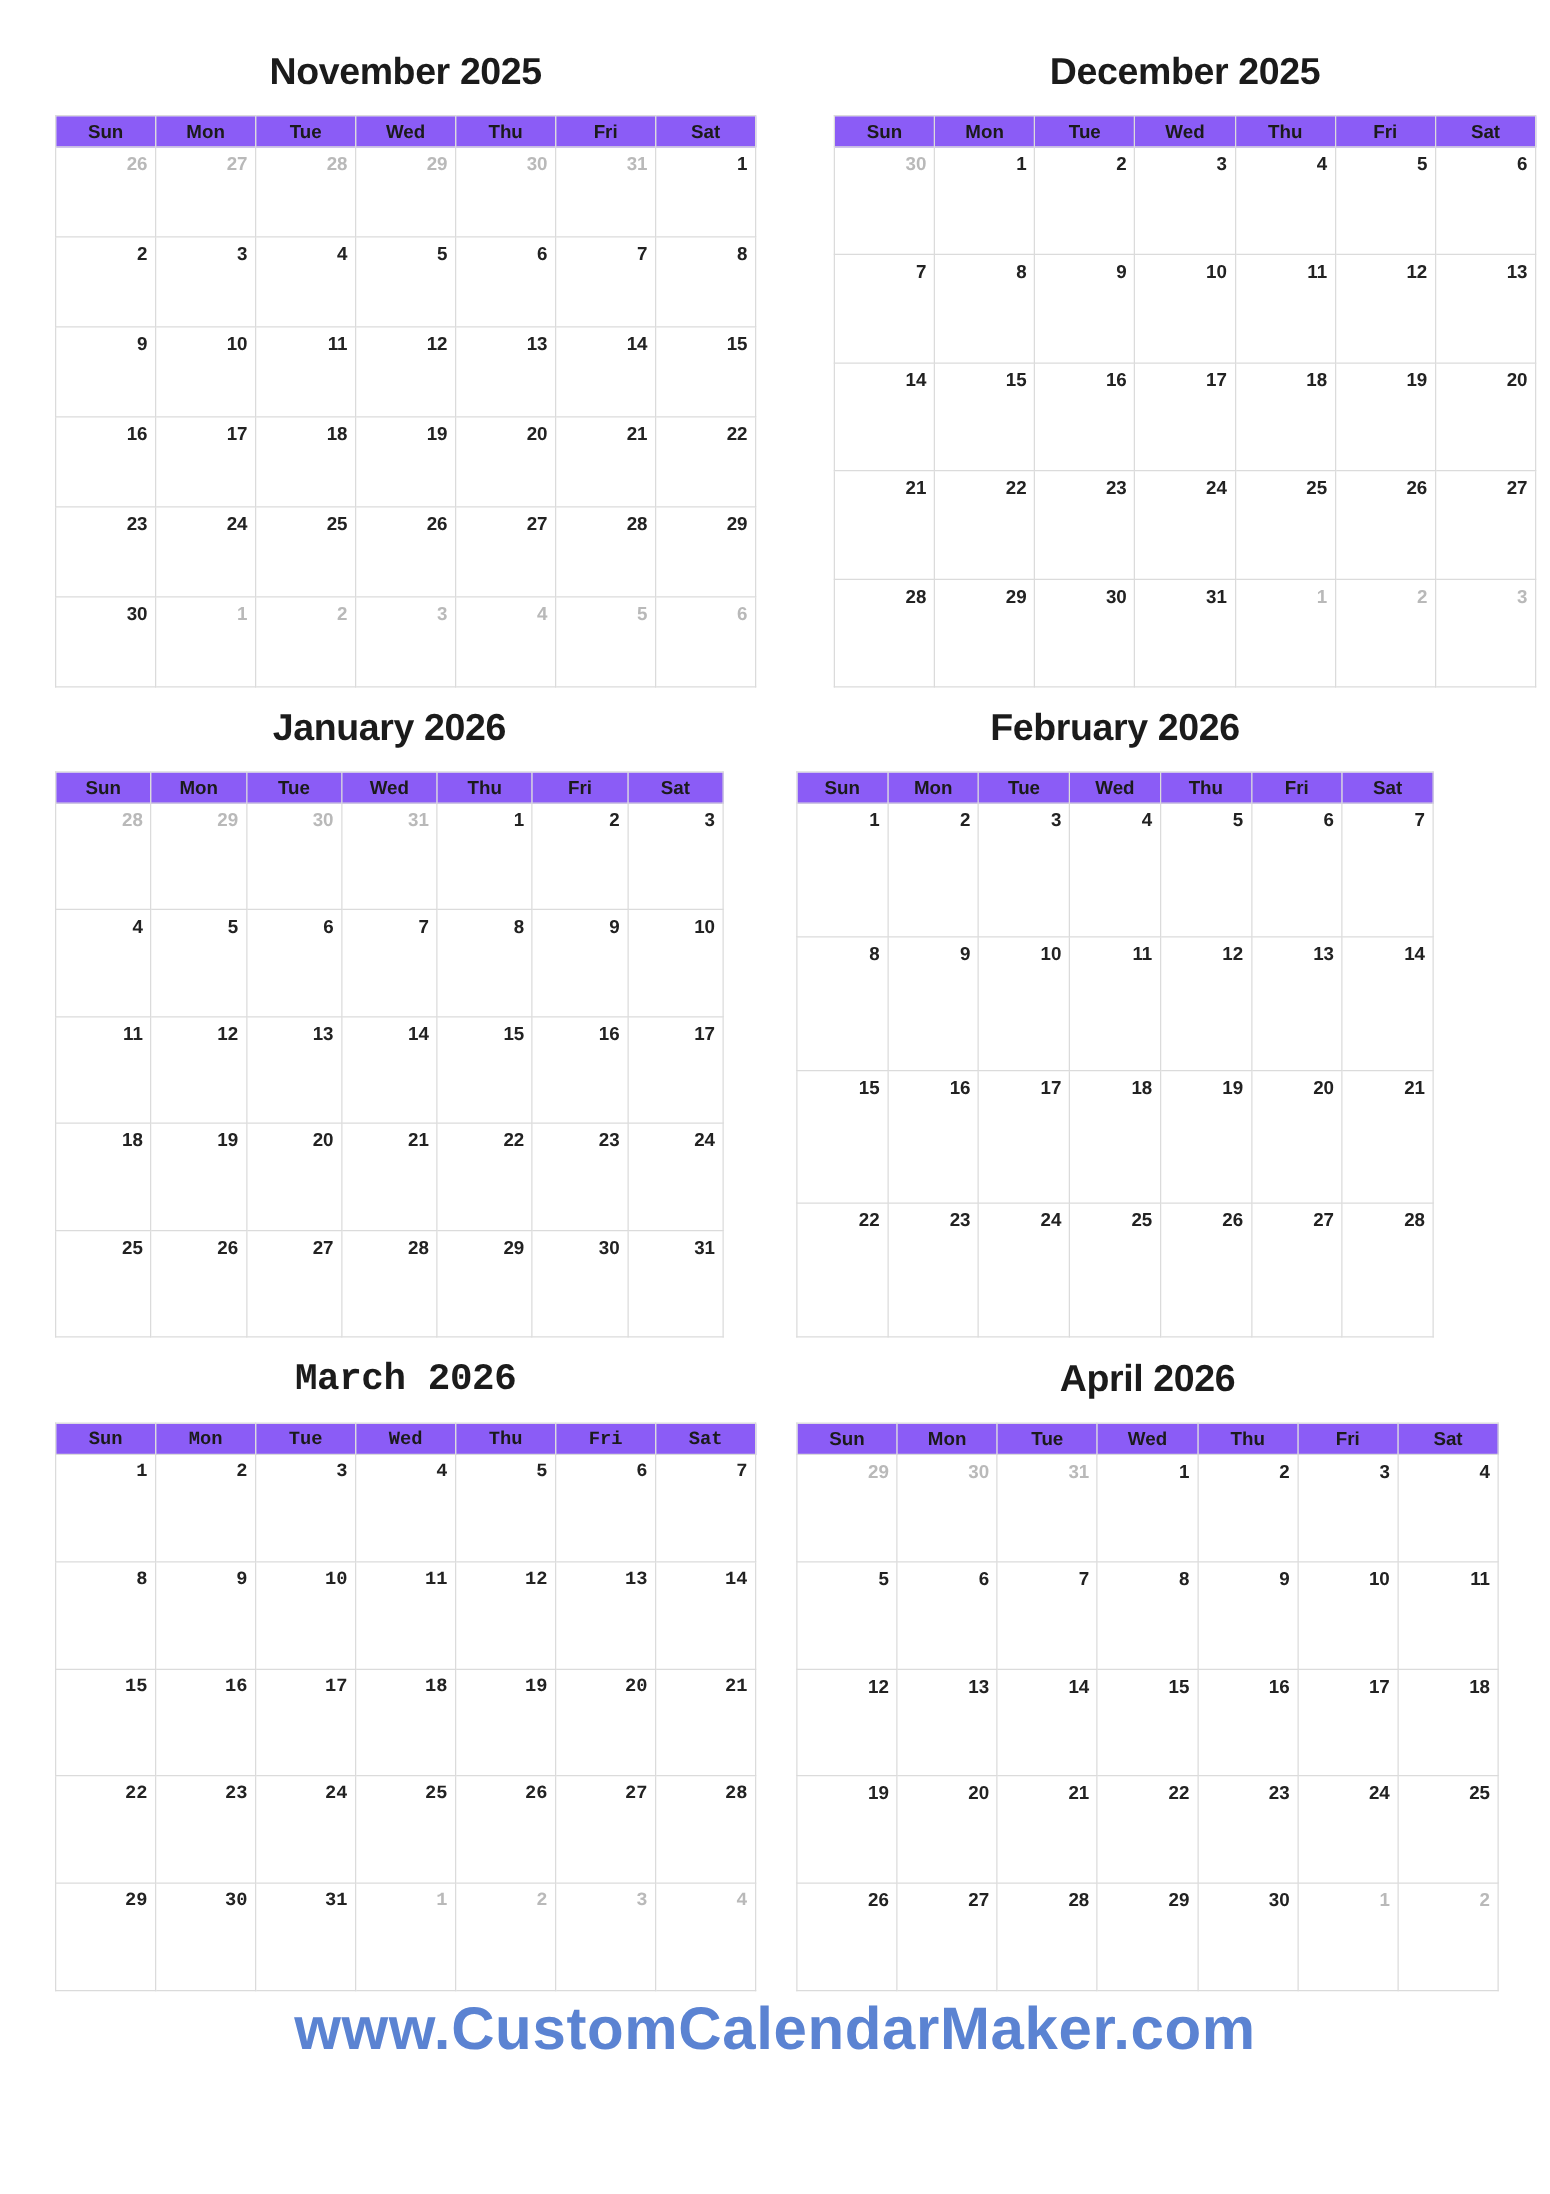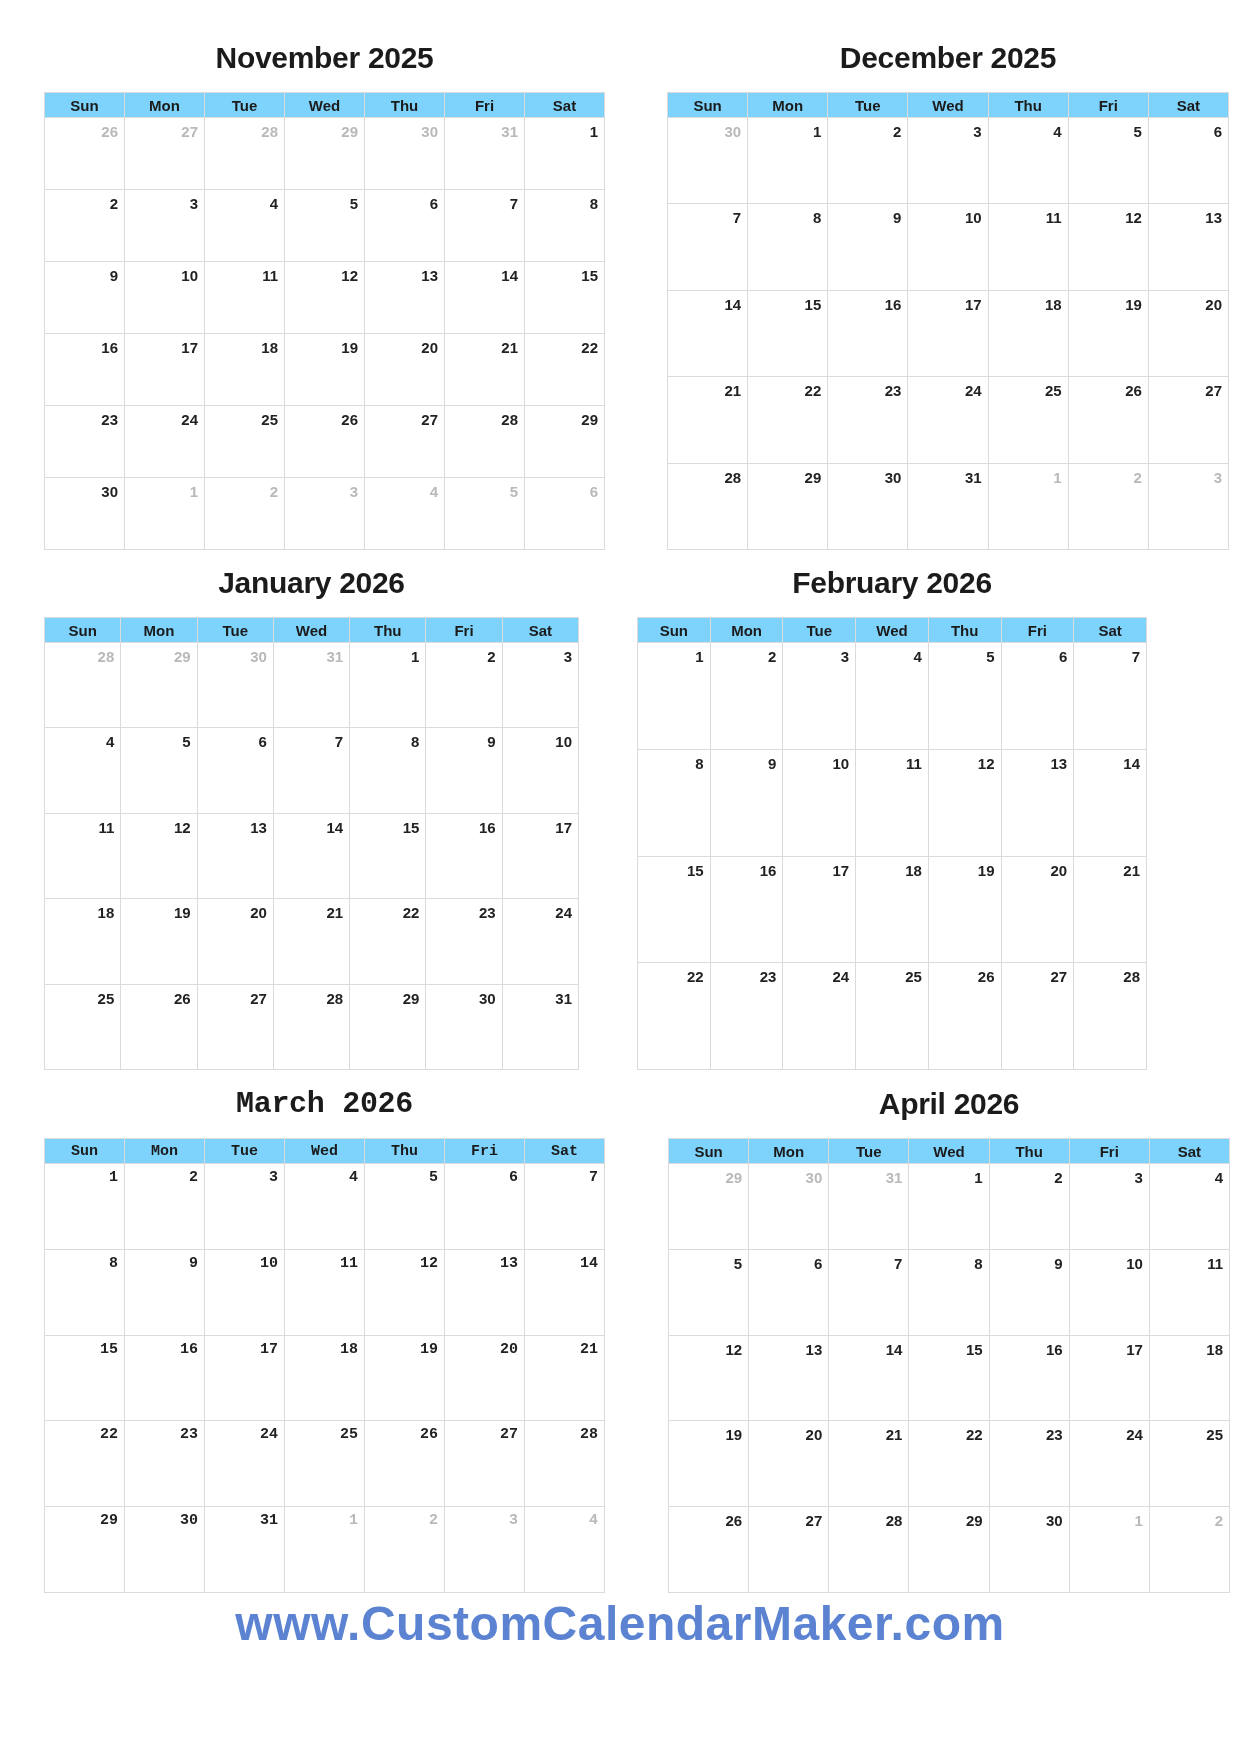--- a/index.html
+++ b/index.html
@@ -8,40 +8,40 @@
     background:var(--background,#fff);
     font-family:"Liberation Sans",sans-serif;
     overflow:hidden;
   }
   .month{position:absolute;}
   #month-nov{left:44px;top:42px;width:561px;}
   #month-dec{left:667px;top:42px;width:562px;}
   #month-jan{left:44px;top:567px;width:535px;}
   #month-feb{left:637px;top:567px;width:510px;}
   #month-mar{left:44px;top:1088px;width:561px;font-family:Liberation Mono, monospace;}
-  #month-apr{left:668px;top:1088px;width:562px;}
+  #month-apr{left:637px;top:1088px;width:562px;}
 
   .month-title{
     margin:0 0 18px 0;
     font-size:30px;line-height:32px;font-weight:700;
     letter-spacing:-0.3px;text-align:center;
     color:var(--title,#1b1b1b);
   }
   table.cal{
     width:100%;border-collapse:collapse;table-layout:fixed;
   }
   .band1 table.cal{height:458px;}
   .band2 table.cal{height:453px;}
   .band3 table.cal{height:455px;}
   table.cal th{
     height:24px;padding:0;
     font-size:15px;font-weight:700;text-align:center;
     color:var(--title,#1b1b1b);
     border:1px solid var(--grid-line,#dbdbdb);
-    background:#7dd3fc;
+    background:#8b5cf6;
   }
   table.cal td{
     border:1px solid var(--grid-line,#dbdbdb);
     font-size:15px;font-weight:700;
     text-align:right;vertical-align:top;
     padding:5px 6px 0 0;
     color:var(--day-number,#222);
   }
   table.cal td.muted{color:var(--muted-day,#b9b9b9);}
   .watermark{

